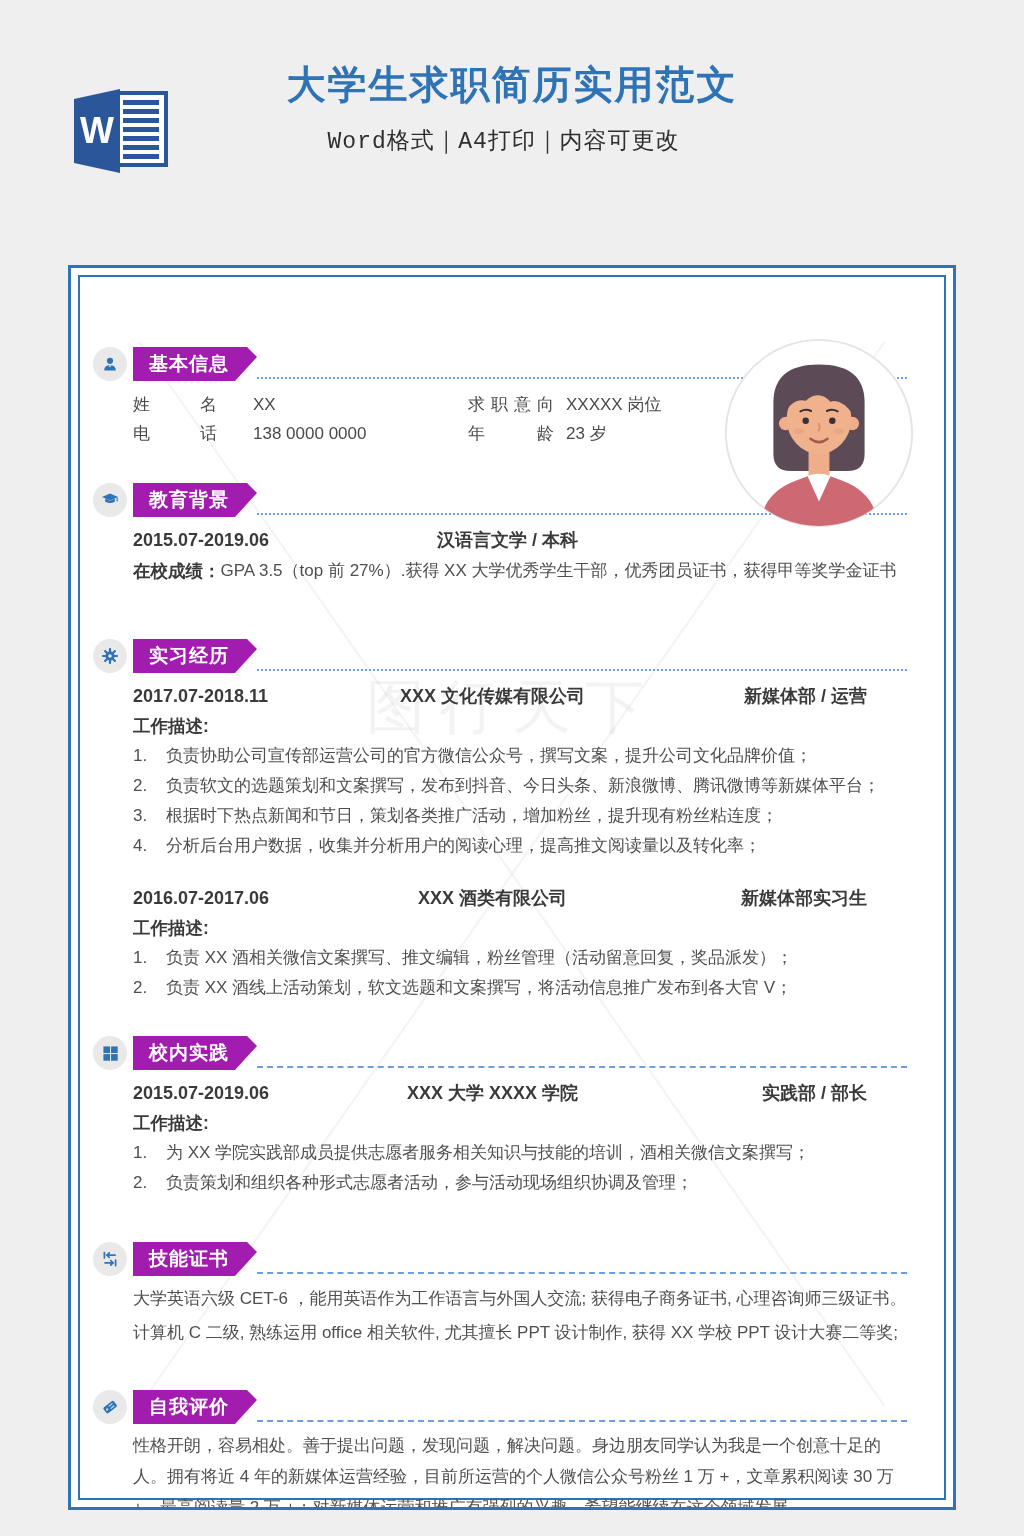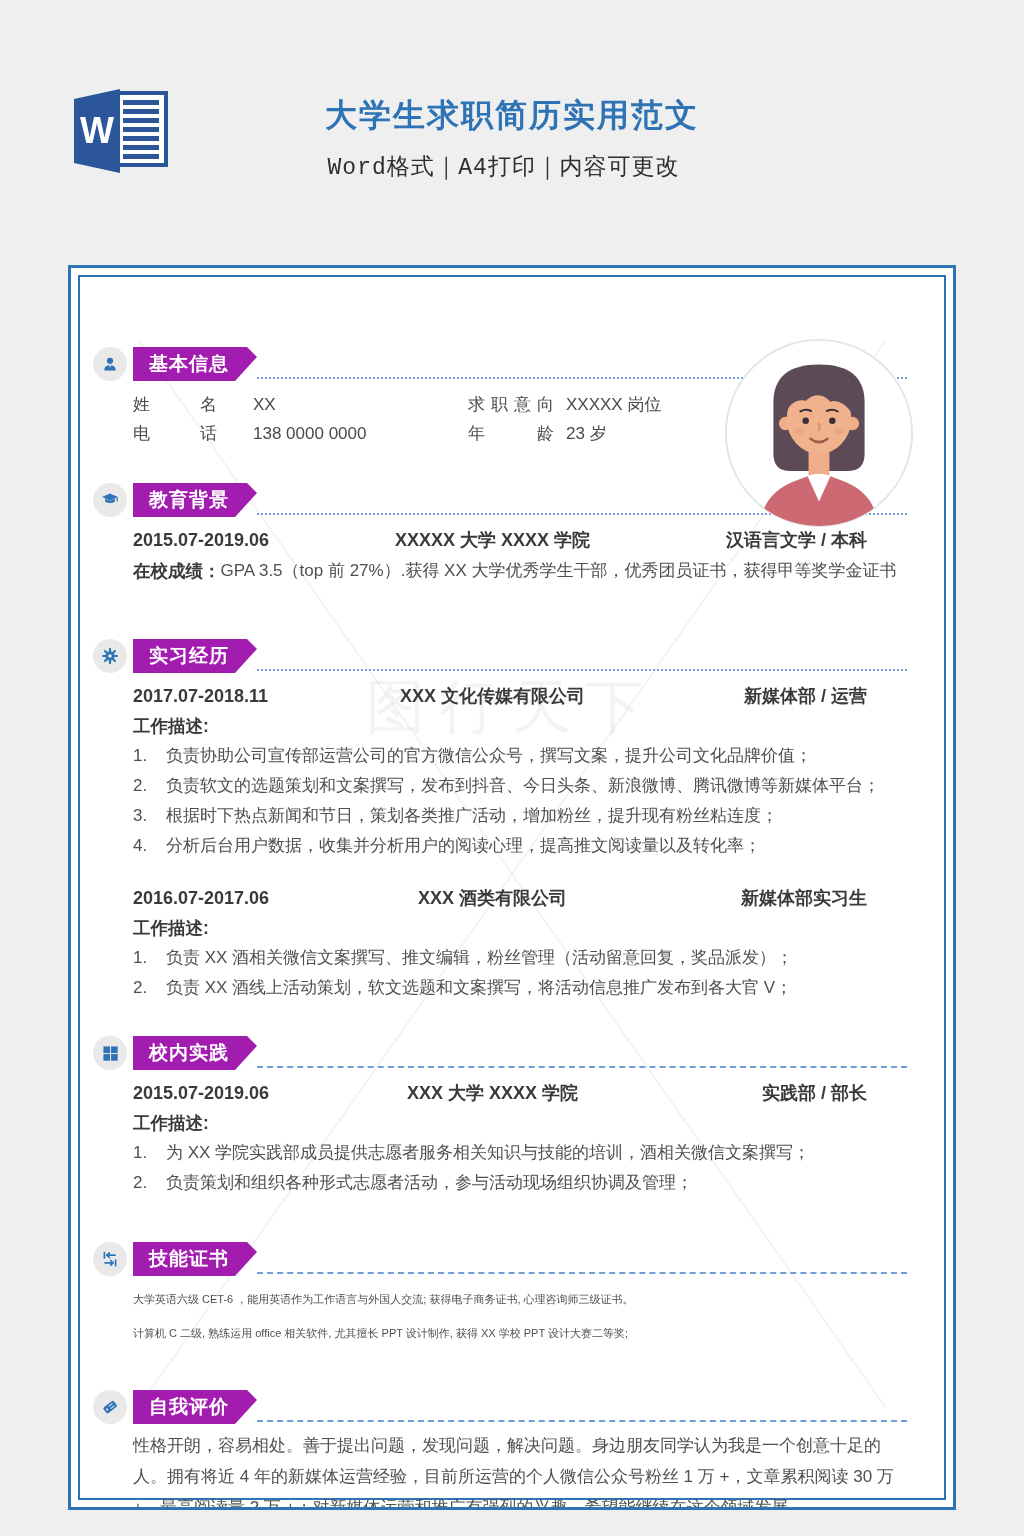--- a/index.html
+++ b/index.html
@@ -5,21 +5,21 @@
   html,body{margin:0;padding:0;}
   body{
     width:1024px;height:1536px;position:relative;overflow:hidden;
     background:#efefef;
     font-family:"Liberation Sans","DejaVu Sans",sans-serif;
     -webkit-font-smoothing:antialiased;
   }
   
   .top-header{position:absolute;top:0;left:0;width:100%;text-align:center;}
   .word-logo{position:absolute;left:62px;top:86px;width:128px;height:90px;}
-  .main-title{margin:0;padding-top:94px;font-size:32px;font-weight:bold;color:#2d73b6;letter-spacing:2px;}
+  .main-title{margin:0;padding-top:58px;font-size:39px;font-weight:bold;color:#2d73b6;letter-spacing:2px;}
   .sub-title{margin:13px 17px 0 0;font-size:23px;color:#2e2e2e;letter-spacing:1px;font-family:Liberation Mono, monospace;}
   
   .page{position:absolute;left:68px;top:265px;width:888px;height:1245px;background:#fff;
         border:3px solid #2d73b6;box-sizing:border-box;overflow:hidden;}
   .page-inner{position:absolute;top:7px;left:7px;right:7px;bottom:7px;border:2px solid #2d73b6;
         box-sizing:border-box;padding:70px 37px 0 53px;}
   
   .watermark{position:absolute;left:50%;top:400px;transform:translateX(-50%);
         font-family:"DejaVu Serif","Liberation Serif",serif;
         font-size:59px;letter-spacing:14px;color:#6a6a6a;opacity:0.07;white-space:nowrap;pointer-events:none;}
@@ -51,21 +51,21 @@
   .entry-period{width:215px;flex:none;}
   .entry-mid{flex:1;text-align:center;}
   .entry-right{width:230px;flex:none;text-align:right;white-space:nowrap;}
   .desc-label{font-weight:bold;color:#3a3a3a;font-size:17.5px;line-height:30px;}
   .body-text{font-size:17px;color:#4f4f4f;line-height:30px;}
   .num-list{margin:0;padding:0;list-style:none;counter-reset:n;}
   .num-list li{display:flex;font-size:17px;color:#4f4f4f;line-height:30px;}
   .num-list li::before{counter-increment:n;content:counter(n) ".";display:block;width:33px;flex:none;}
   .grade-line{display:flex;line-height:30px;margin-top:1px;}
   .grade-label{font-weight:bold;color:#3a3a3a;font-size:17.5px;flex:none;}
-  .skill-lines p{margin:0;font-size:11px;color:#4f4f4f;line-height:34px;}
+  .skill-lines p{margin:0;font-size:17px;color:#4f4f4f;line-height:34px;}
   .eval-text{font-size:17px;color:#4f4f4f;line-height:31px;margin-top:6px;}
   
   .sec-basic{margin-top:0;}
   .sec-edu{margin-top:35px;}
   .sec-intern{margin-top:53px;}
   .sec-campus{margin-top:33px;}
   .sec-skill{margin-top:44px;}
   .sec-eval{margin-top:40px;}
   .entry2{margin-top:22px;}
   
@@ -170,21 +170,20 @@
             <path d="M9,2.5 L17,6 L9,9.5 L1,6 Z"></path>
             <path d="M4.2,7.6 L4.2,10.8 Q9,13.4 13.8,10.8 L13.8,7.6 L9,9.7 Z"></path>
             <rect x="15.5" y="6.2" width="1.2" height="4.3" rx="0.6"></rect>
           </svg>
         </span>
         <span class="badge">教育背景</span>
         <span class="divider"></span>
       </div>
       <div class="entry-row">
         <span class="entry-period">2015.07-2019.06</span>
-        <span class="entry-mid">XXXXX 大学 XXXX 学院</span>
         <span class="entry-right">汉语言文学 / 本科</span>
       </div>
       <div class="grade-line body-text">
         <span class="grade-label">在校成绩：</span>
         <span>GPA 3.5（top 前 27%）.获得 XX 大学优秀学生干部，优秀团员证书，获得甲等奖学金证书</span>
       </div>
     </div>
 
     <div class="section sec-intern">
       <div class="sec-head">

